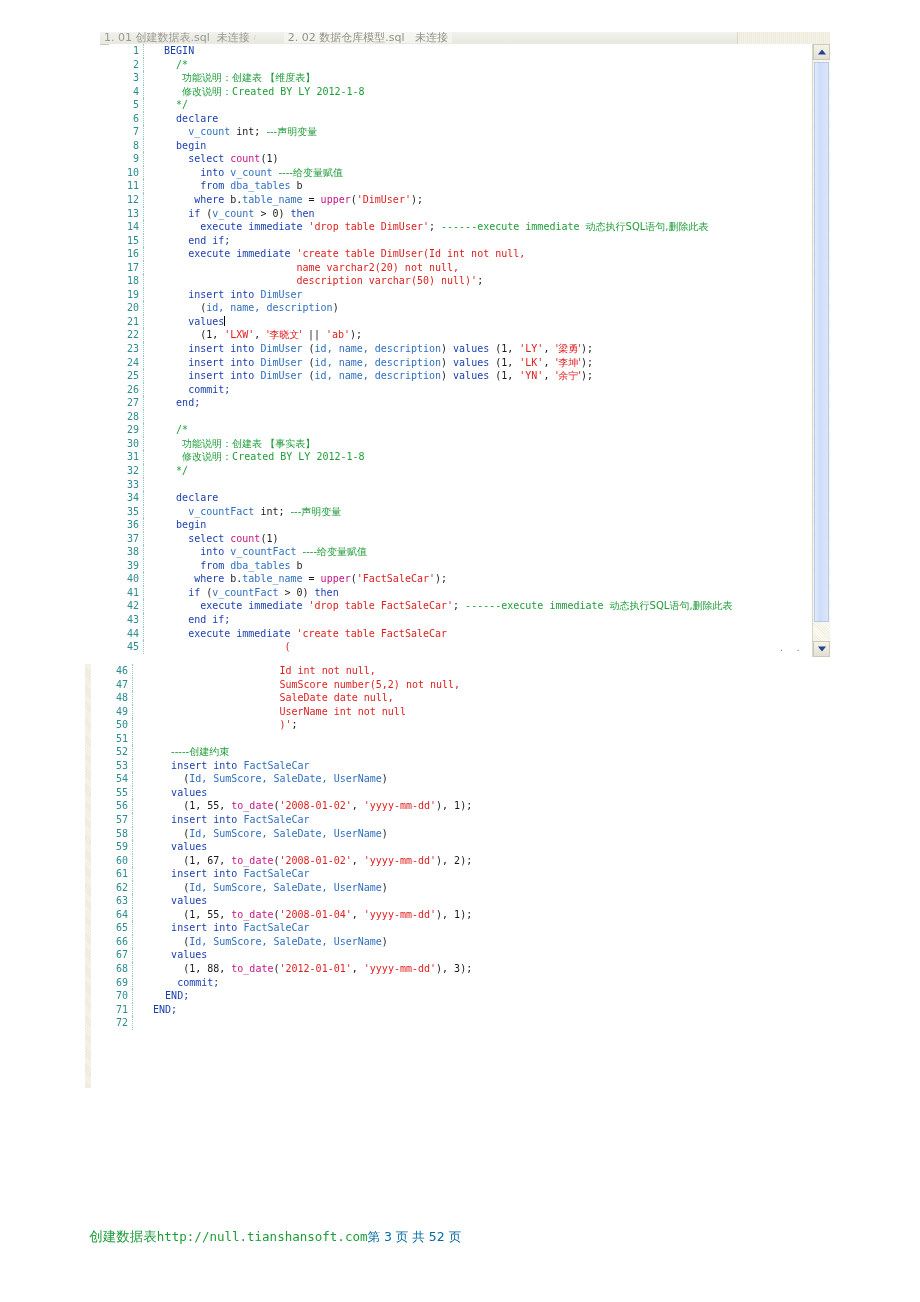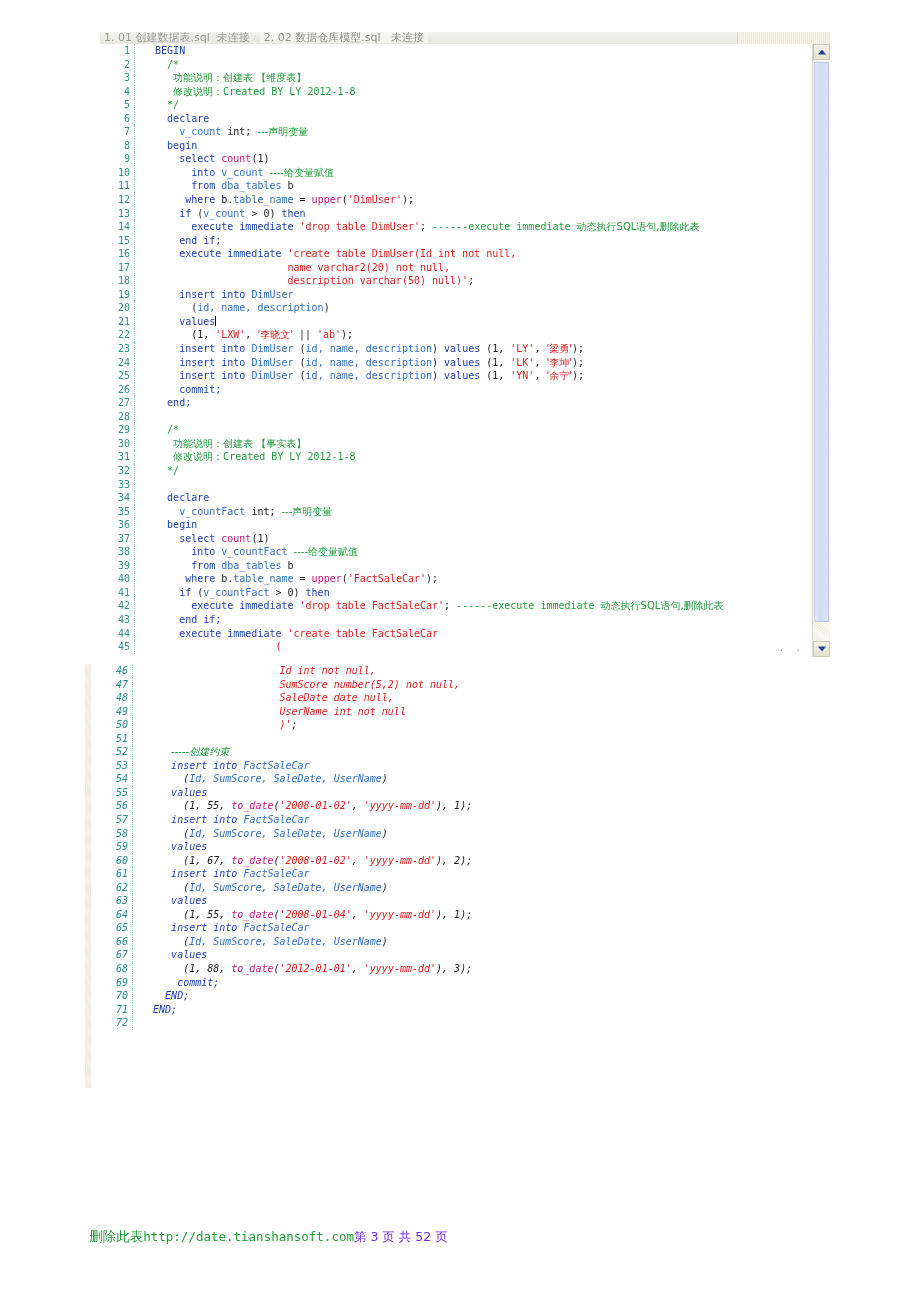--- a/index.html
+++ b/index.html
@@ -42,20 +42,21 @@
     line-height: 11px;
     color: #55554c;
     padding: 0 4px;
     opacity: 0.55;
     filter: blur(0.6px);
     vertical-align: top;
   }
   .tab.active {
     background: #fafaf6;
     opacity: 0.6;
+    margin-left: 24px;
   }
   .tab-sep {
     display: inline-block;
     width: 6px;
     color: #9a9a8e;
     font-size: 7px;
     line-height: 11px;
     vertical-align: top;
     opacity: .5;
   }
@@ -63,21 +64,21 @@
     position: absolute;
     right: 0; top: 0;
     width: 92px;
     height: 12px;
     background: repeating-linear-gradient(90deg,#f6f4e8 0 1px,#eceadb 1px 2px);
     border-left: 1px solid #d6d4c6;
   }
 
   #code-top-wrap {
     position: absolute;
-    left: 0;
+    left: 9px;
     top: 12px;
     width: 712px;
     height: 613px;
     overflow: hidden;
     background: #ffffff;
   }
 
   
   #vscroll {
     position: absolute;
@@ -121,21 +122,20 @@
   }
 
   
   #cont-pane {
     position: absolute;
     left: 80px;
     top: 664px;
     width: 780px;
     height: 430px;
     background: #ffffff;
-    font-style: italic;
   }
   #cont-gutter-strip {
     position: absolute;
     left: 5px;
     top: 0;
     width: 6px;
     height: 424px;
     background: repeating-linear-gradient(45deg,#eceadb 0 1px,#f7f5ea 1px 2px);
   }
 
@@ -206,21 +206,21 @@
     color: #1f9c3a;
     font-family: "DejaVu Sans", sans-serif;
     font-size: 13.5px;
   }
   #footer .f-url {
     color: #1f9c3a;
     font-family: "DejaVu Sans Mono", monospace;
     font-size: 12.5px;
   }
   #footer .f-gray {
-    color: #6d28d9;
+    color: #0369a1;
     font-family: "DejaVu Sans", sans-serif;
     font-size: 12.5px;
   }
 </style>
 </head>
 <body>
 
 <div id="editor-pane">
 
   <div id="tab-bar">
@@ -244,14 +244,14 @@
 
   <div id="dots-artifact">. .</div>
 </div>
 
 <div id="cont-pane">
   <div id="cont-gutter-strip"></div>
   <div class="code" id="code-bottom" style="position:absolute;left:14px;top:0;"><div class="code-row"><span class="lnum ln-wide">46</span><span class="pln">                       </span><span class="str">Id int not null,</span></div><div class="code-row"><span class="lnum ln-wide">47</span><span class="pln">                       </span><span class="str">SumScore number(5,2) not null,</span></div><div class="code-row"><span class="lnum ln-wide">48</span><span class="pln">                       </span><span class="str">SaleDate date null,</span></div><div class="code-row"><span class="lnum ln-wide">49</span><span class="pln">                       </span><span class="str">UserName int not null</span></div><div class="code-row"><span class="lnum ln-wide">50</span><span class="pln">                       </span><span class="str">)'</span><span class="pln">;</span></div><div class="code-row"><span class="lnum ln-wide">51</span><span class="pln"></span></div><div class="code-row"><span class="lnum ln-wide">52</span><span class="pln">     </span><span class="cmt cn">-----创建约束</span></div><div class="code-row"><span class="lnum ln-wide">53</span><span class="pln">     </span><span class="kw">insert into</span><span class="pln"> </span><span class="id">FactSaleCar</span></div><div class="code-row"><span class="lnum ln-wide">54</span><span class="pln">       (</span><span class="id">Id, SumScore, SaleDate, UserName</span><span class="pln">)</span></div><div class="code-row"><span class="lnum ln-wide">55</span><span class="pln">     </span><span class="kw">values</span></div><div class="code-row"><span class="lnum ln-wide">56</span><span class="pln">       (1, 55, </span><span class="fn">to_date</span><span class="pln">(</span><span class="str">'2008-01-02'</span><span class="pln">, </span><span class="str">'yyyy-mm-dd'</span><span class="pln">), 1);</span></div><div class="code-row"><span class="lnum ln-wide">57</span><span class="pln">     </span><span class="kw">insert into</span><span class="pln"> </span><span class="id">FactSaleCar</span></div><div class="code-row"><span class="lnum ln-wide">58</span><span class="pln">       (</span><span class="id">Id, SumScore, SaleDate, UserName</span><span class="pln">)</span></div><div class="code-row"><span class="lnum ln-wide">59</span><span class="pln">     </span><span class="kw">values</span></div><div class="code-row"><span class="lnum ln-wide">60</span><span class="pln">       (1, 67, </span><span class="fn">to_date</span><span class="pln">(</span><span class="str">'2008-01-02'</span><span class="pln">, </span><span class="str">'yyyy-mm-dd'</span><span class="pln">), 2);</span></div><div class="code-row"><span class="lnum ln-wide">61</span><span class="pln">     </span><span class="kw">insert into</span><span class="pln"> </span><span class="id">FactSaleCar</span></div><div class="code-row"><span class="lnum ln-wide">62</span><span class="pln">       (</span><span class="id">Id, SumScore, SaleDate, UserName</span><span class="pln">)</span></div><div class="code-row"><span class="lnum ln-wide">63</span><span class="pln">     </span><span class="kw">values</span></div><div class="code-row"><span class="lnum ln-wide">64</span><span class="pln">       (1, 55, </span><span class="fn">to_date</span><span class="pln">(</span><span class="str">'2008-01-04'</span><span class="pln">, </span><span class="str">'yyyy-mm-dd'</span><span class="pln">), 1);</span></div><div class="code-row"><span class="lnum ln-wide">65</span><span class="pln">     </span><span class="kw">insert into</span><span class="pln"> </span><span class="id">FactSaleCar</span></div><div class="code-row"><span class="lnum ln-wide">66</span><span class="pln">       (</span><span class="id">Id, SumScore, SaleDate, UserName</span><span class="pln">)</span></div><div class="code-row"><span class="lnum ln-wide">67</span><span class="pln">     </span><span class="kw">values</span></div><div class="code-row"><span class="lnum ln-wide">68</span><span class="pln">       (1, 88, </span><span class="fn">to_date</span><span class="pln">(</span><span class="str">'2012-01-01'</span><span class="pln">, </span><span class="str">'yyyy-mm-dd'</span><span class="pln">), 3);</span></div><div class="code-row"><span class="lnum ln-wide">69</span><span class="pln">      </span><span class="kw">commit;</span></div><div class="code-row"><span class="lnum ln-wide">70</span><span class="pln">    </span><span class="kw">END;</span></div><div class="code-row"><span class="lnum ln-wide">71</span><span class="pln">  </span><span class="kw">END;</span></div><div class="code-row"><span class="lnum ln-wide">72</span><span class="pln"></span></div></div>
 </div>
 
 <div id="footer">
-  <span class="f-green">删除此表</span><span class="f-url">http://date.tianshansoft.com</span><span class="f-gray">第 3 页 共 52 页</span>
+  <span class="f-green">创建数据表</span><span class="f-url">http://null.tianshansoft.com</span><span class="f-gray">第 3 页 共 52 页</span>
 </div>
 
 </body></html>

